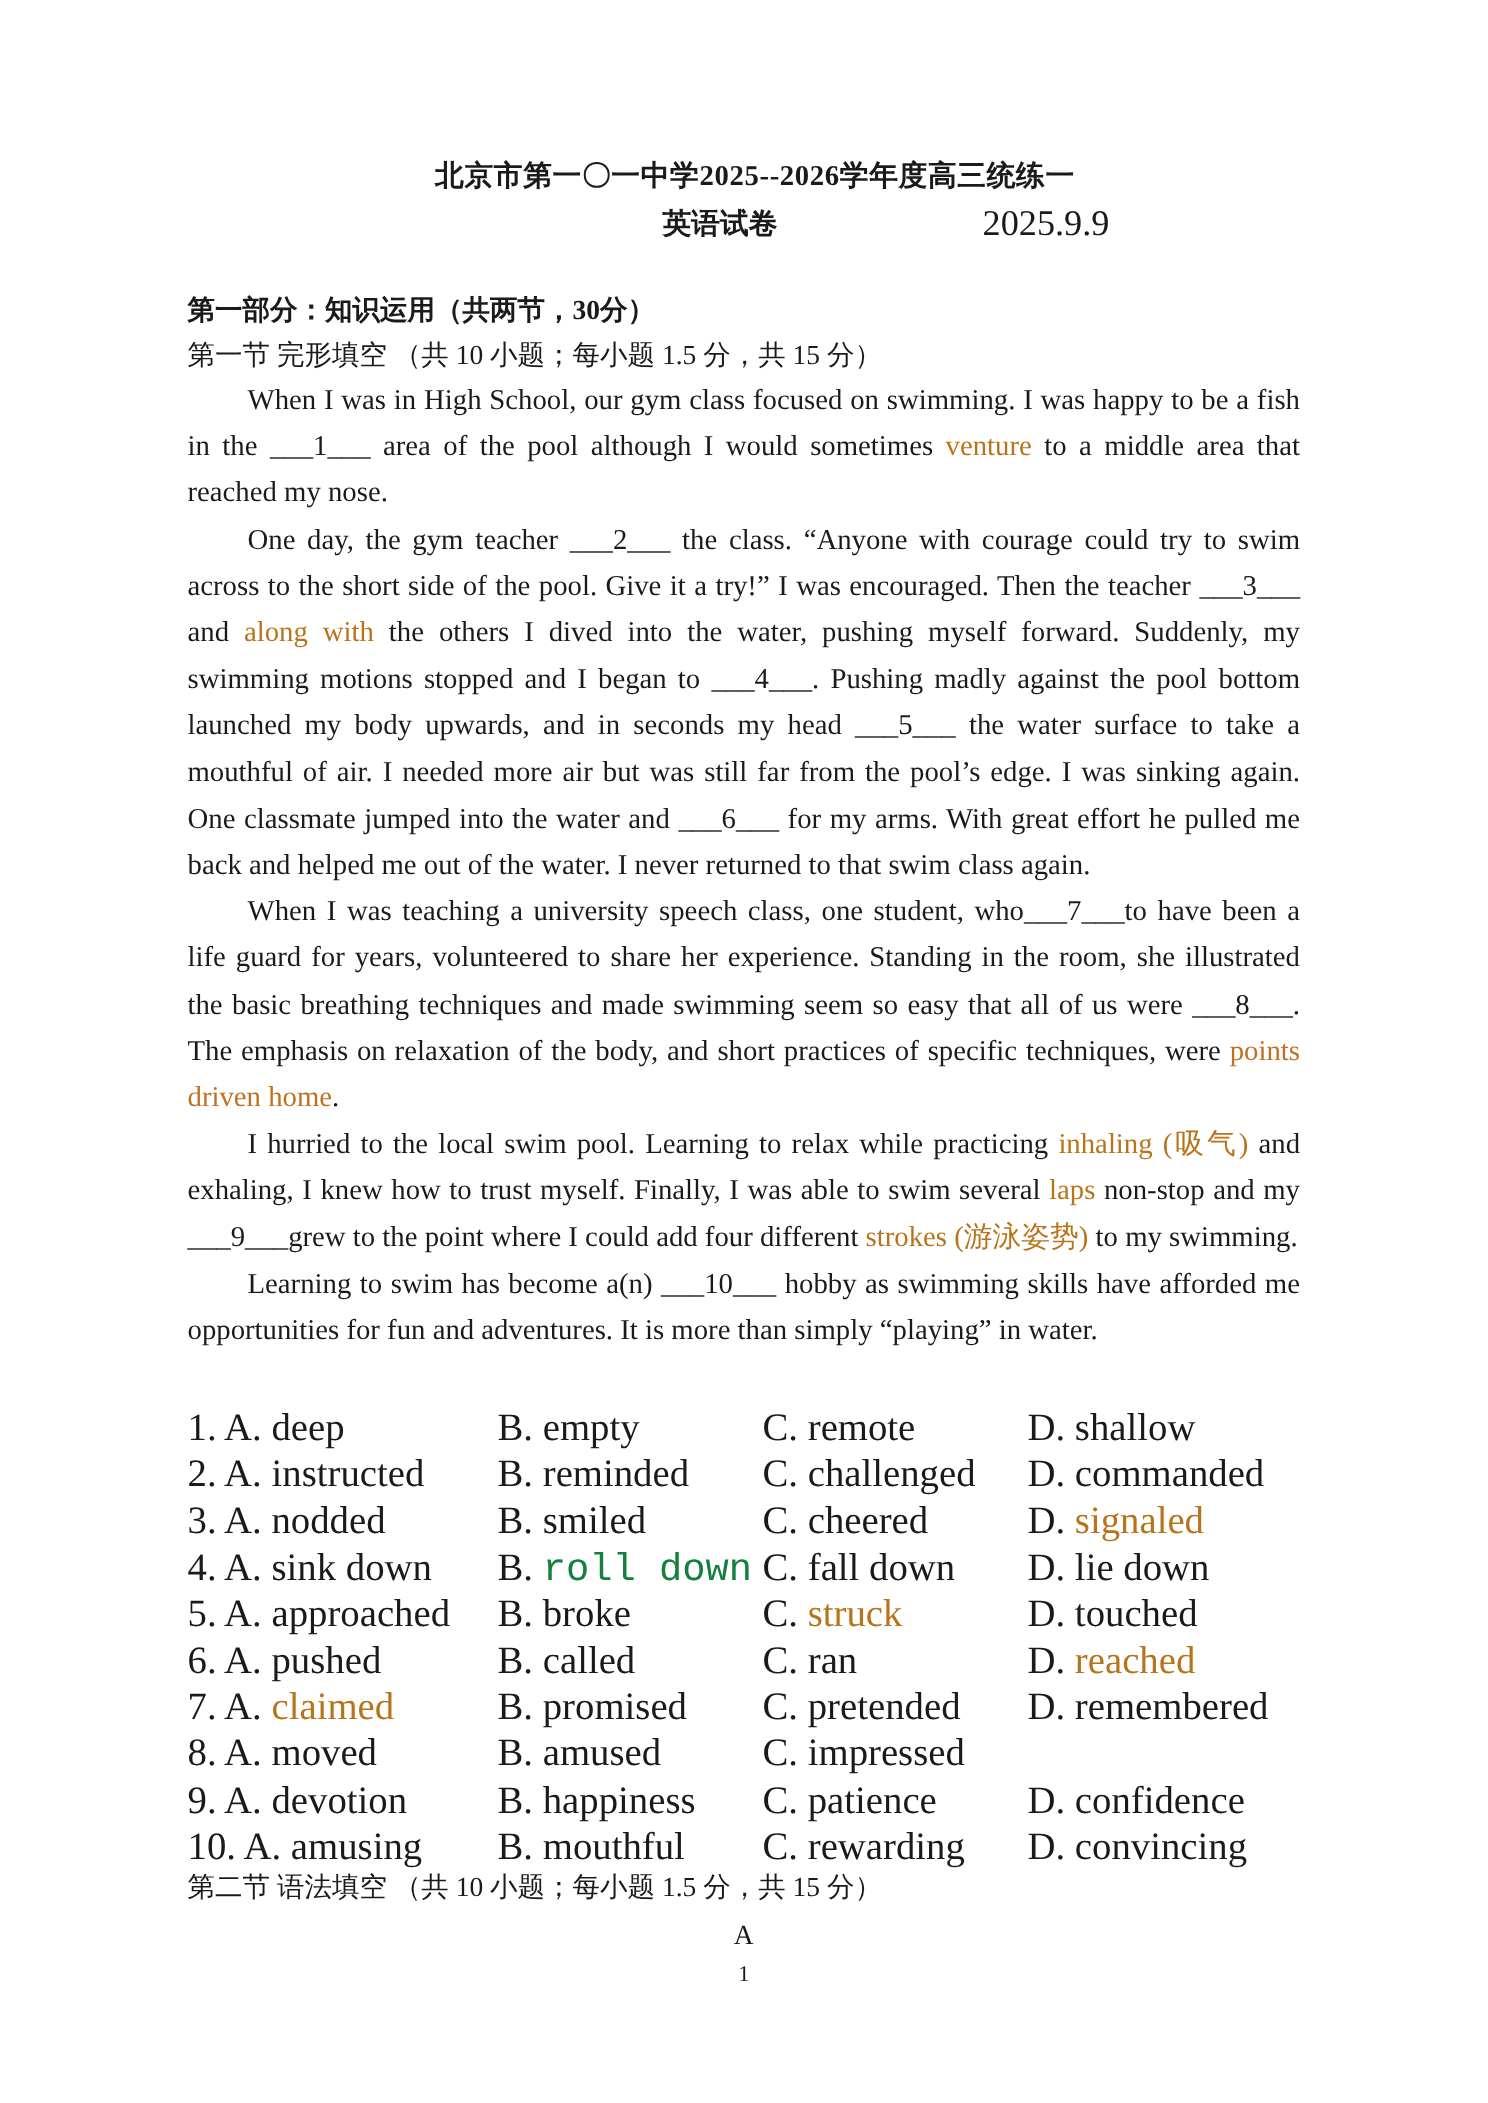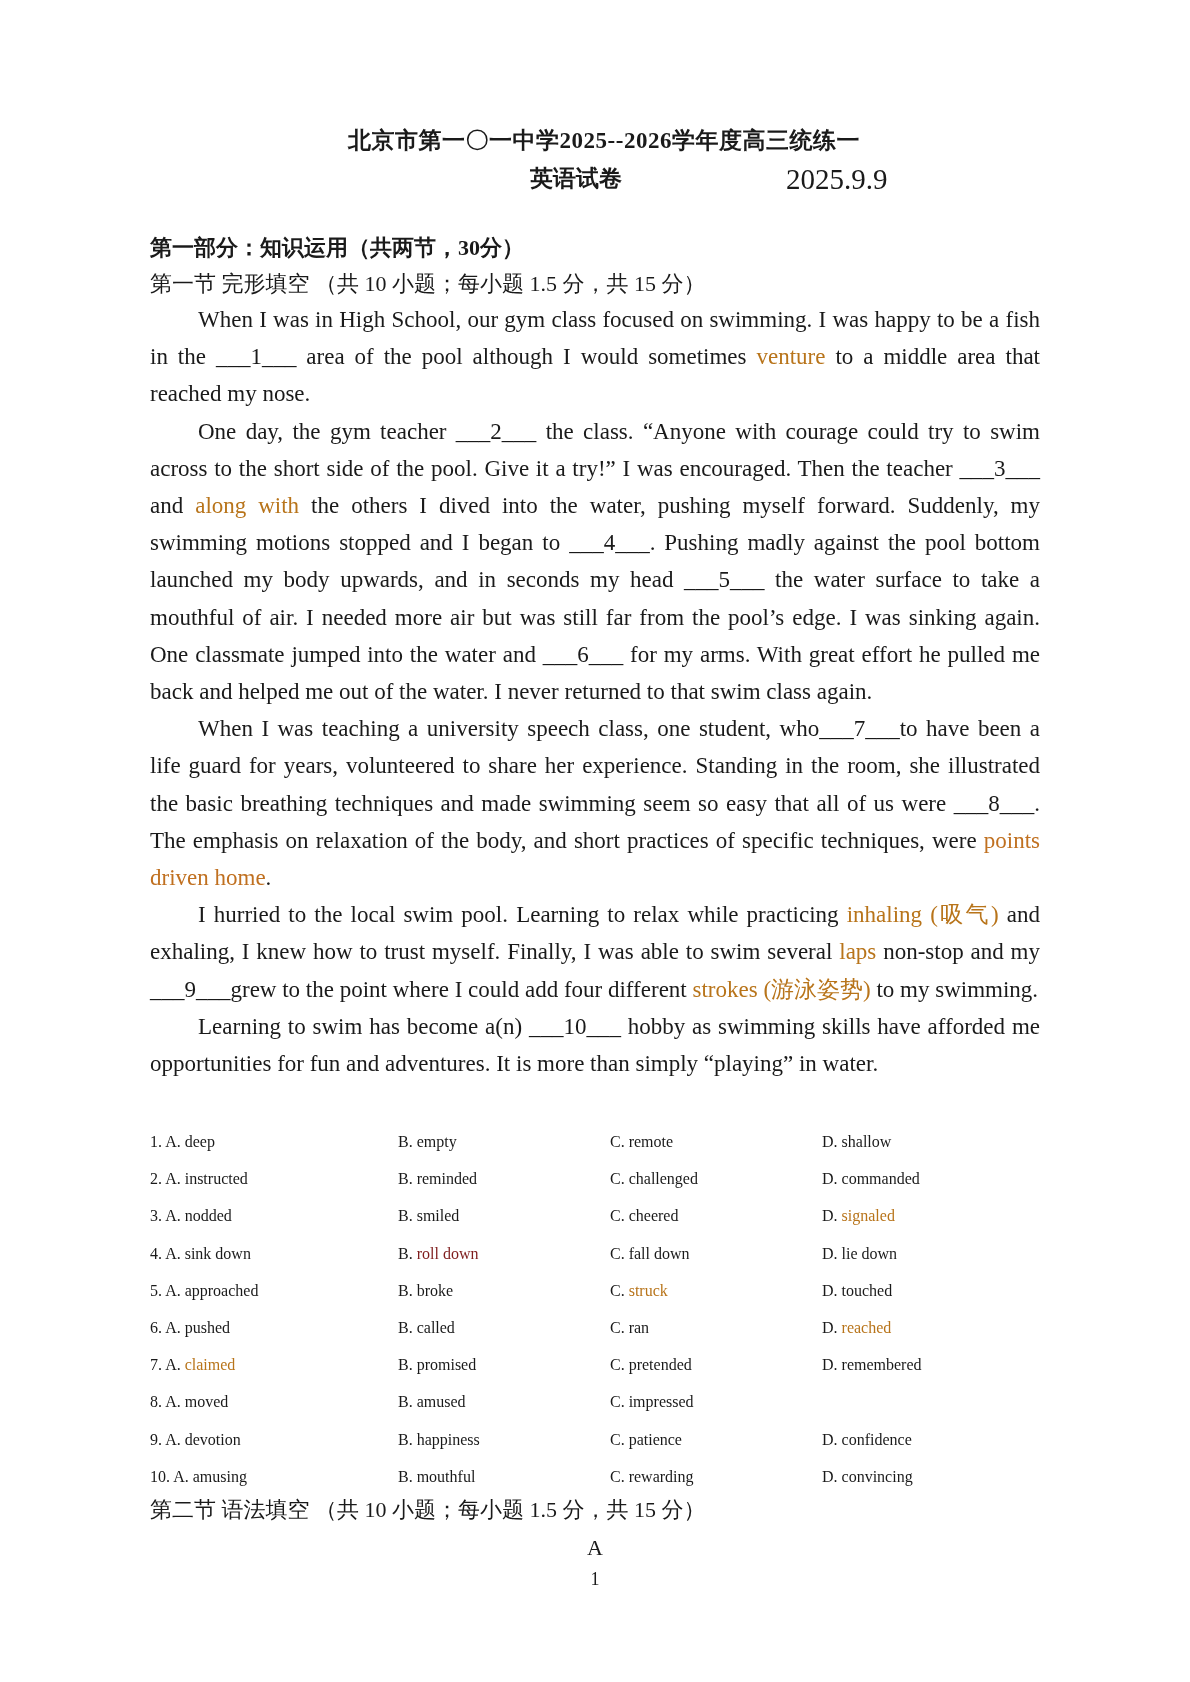--- a/index.html
+++ b/index.html
@@ -23,21 +23,21 @@
   .passage {
     position: absolute; left: 150px; width: 890px; top: 290px;
     font-size: 23px; line-height: 37.2px; text-align: justify;
   }
   .passage p { margin: 0; text-indent: 48px; }
   .hl { color: #b8741a; }
   .hl2 { color: #c07020; }
   .blank { white-space: nowrap; }
   .options {
     position: absolute; left: 150px; top: 1112px; width: 900px;
-    font-size: 16px;
+    font-size: 31px;
   }
   .opt-row { display: flex; height: 37.2px; line-height: 37.2px; }
   .opt-cell { white-space: nowrap; }
   .c0 { width: 248px; }
   .c1 { width: 212px; }
   .c2 { width: 212px; }
   .c3 { width: 220px; }
   .footer-a { position: absolute; left: 0; width: 1190px; text-align: center; top: 1524px; font-size: 22px; }
   .footer-n { position: absolute; left: 0; width: 1190px; text-align: center; top: 1558px; font-size: 18px; }
 </style>
@@ -79,21 +79,21 @@
         <span class="opt-cell c3"><span>D. </span><span>commanded</span></span>
       </div>
       <div class="opt-row">
         <span class="opt-cell c0"><span>3.</span> <span>A. </span><span>nodded</span></span>
         <span class="opt-cell c1"><span>B. </span><span>smiled</span></span>
         <span class="opt-cell c2"><span>C. </span><span>cheered</span></span>
         <span class="opt-cell c3"><span>D. </span><span style="color: rgb(184, 116, 26);">signaled</span></span>
       </div>
       <div class="opt-row">
         <span class="opt-cell c0"><span>4.</span> <span>A. </span><span>sink down</span></span>
-        <span class="opt-cell c1"><span>B. </span><span style="color: #7f1d1d;">roll down</span></span>
+        <span class="opt-cell c1"><span>B. </span><span style="color: #15803d; font-family: Liberation Mono, monospace;">roll down</span></span>
         <span class="opt-cell c2"><span>C. </span><span>fall down</span></span>
         <span class="opt-cell c3"><span>D. </span><span>lie down</span></span>
       </div>
       <div class="opt-row">
         <span class="opt-cell c0"><span>5.</span> <span>A. </span><span>approached</span></span>
         <span class="opt-cell c1"><span>B. </span><span>broke</span></span>
         <span class="opt-cell c2"><span>C. </span><span style="color: rgb(184, 116, 26);">struck</span></span>
         <span class="opt-cell c3"><span>D. </span><span>touched</span></span>
       </div>
       <div class="opt-row">

